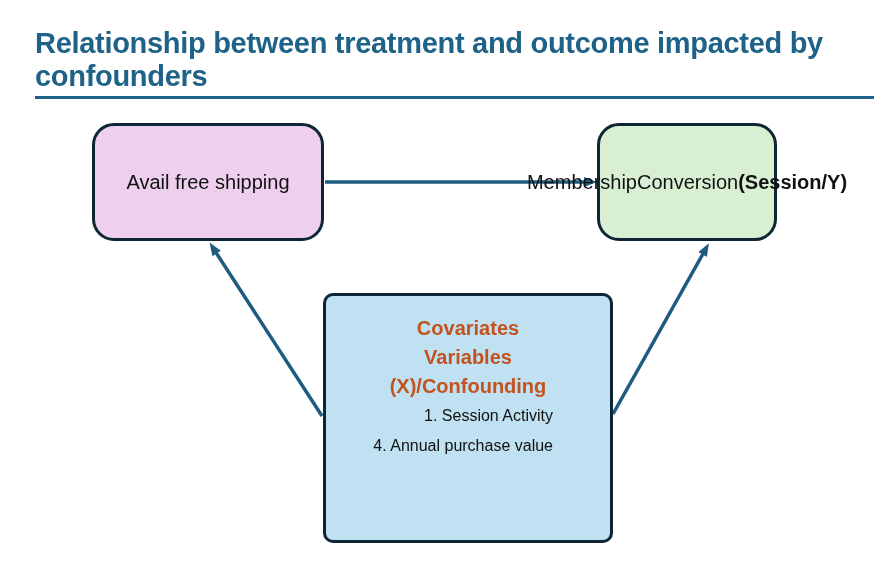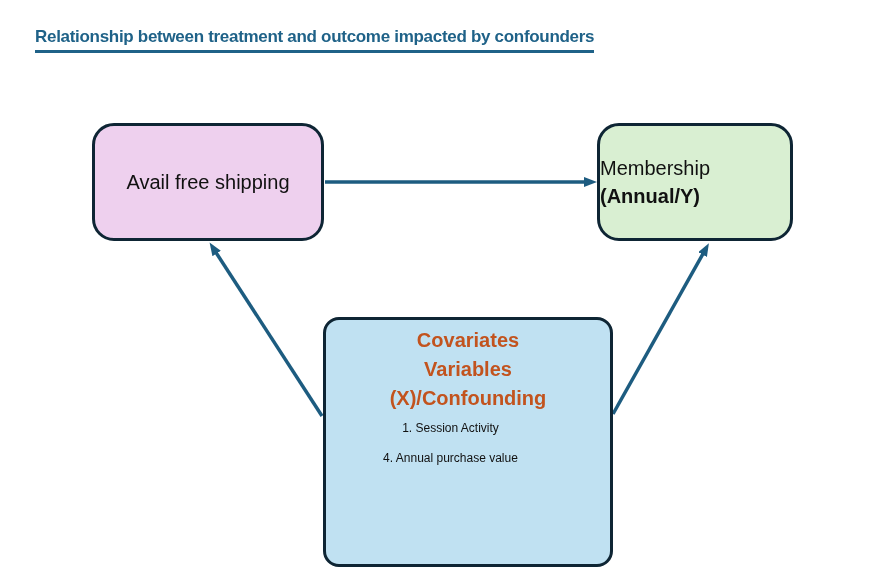--- a/index.html
+++ b/index.html
@@ -12,21 +12,21 @@
   body{
     background:var(--bg);
     font-family:"Liberation Sans", sans-serif;
     color:var(--text);
     position:relative;
     overflow:hidden;
   }
   .canvas{position:absolute;left:0;top:0;width:874px;height:568px;}
   .title{
     position:absolute;left:35px;top:27px;
-    font-size:17px;font-weight:bold;letter-spacing:-0.3px;
+    font-size:29px;font-weight:bold;letter-spacing:-0.3px;
     color:var(--title);
   }
   .title span{
     display:inline-block;
     border-bottom:3px solid var(--title);
     padding-bottom:3px;
   }
   .node{
     position:absolute;
     border:3px solid var(--border);
@@ -35,45 +35,44 @@
   }
   .node-treatment{
     left:92px;top:123px;width:232px;height:118px;
     background:var(--treatment_fill);
     border-radius:22px;
     display:flex;flex-direction:column;justify-content:center;align-items:center;
     text-align:center;
     gap:34px;
   }
   .node-outcome{
-    left:597px;top:123px;width:196px;height:118px;
+    left:597px;top:123px;width:180px;height:118px;
     background:var(--outcome_fill);
     border-radius:22px;
-    display:flex;flex-direction:column;justify-content:center;align-items:flex-start;
+    display:flex;flex-direction:row;justify-content:center;align-items:center;
     text-align:center;
   }
   .bold-line{font-weight:bold;}
   .node-confounders{
     left:323px;top:293px;width:290px;height:250px;
     background:var(--confounders_fill);
-    border-radius:16px;
-    padding-top:6px;
-    margin-top:24px;
+    border-radius:10px;
+    padding-top:18px;
   }
   .conf-heading{
     text-align:center;
     font-weight:bold;
     color:var(--heading_orange);
     font-size:20px;line-height:29px;
   }
   .conf-list{
     margin-left:22px;
     width:205px;
-    font-size:12px;line-height:30px;
-    text-align:center;
+    font-size:16px;line-height:30px;
+    text-align:right;
   }
   svg.arrows{position:absolute;left:0;top:0;width:874px;height:568px;pointer-events:none;}
   svg.arrows line{stroke:var(--arrow);stroke-width:3.5;}
   svg.arrows .arrowfill{fill:var(--arrow);}
 </style>
 </head>
 <body>
 
 <div class="canvas">
 
@@ -91,21 +90,22 @@
     <line x1="322" y1="416" x2="215" y2="251" marker-end="url(#arrowhead)"></line>
     <line x1="613" y1="414" x2="704" y2="252" marker-end="url(#arrowhead)"></line>
   </svg>
 
   <div class="node node-treatment">
     <div>Avail free shipping</div>
   </div>
 
   <div class="node node-outcome">
     <div>Membership</div>
-    <div class="bold-line">(Annual/Y)</div>
+    <div>Conversion</div>
+    <div class="bold-line">(Session/Y)</div>
   </div>
 
   <div class="node node-confounders">
     <div class="conf-heading">
       <div>Covariates</div>
       <div>Variables</div>
       <div>(X)/Confounding</div>
     </div>
     <div class="conf-list">
       <div>1. Session Activity</div>

